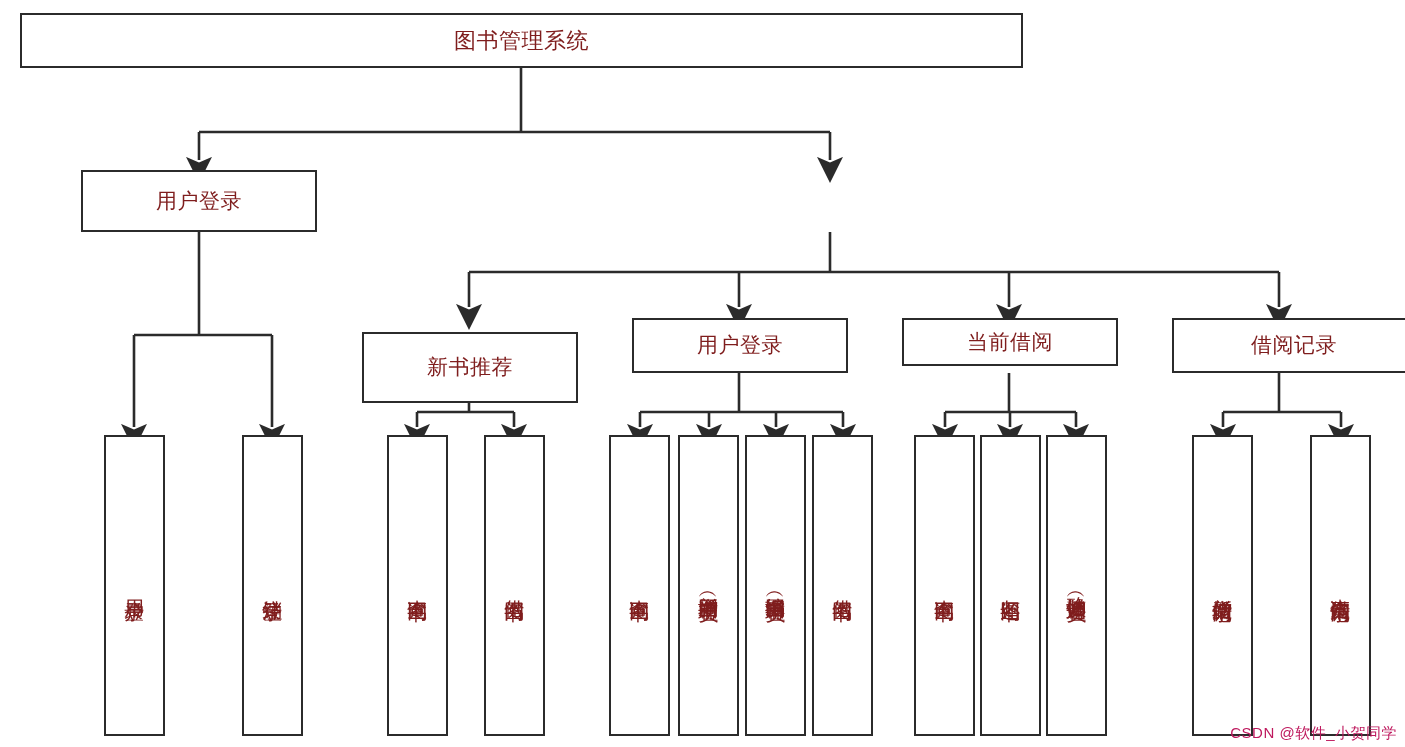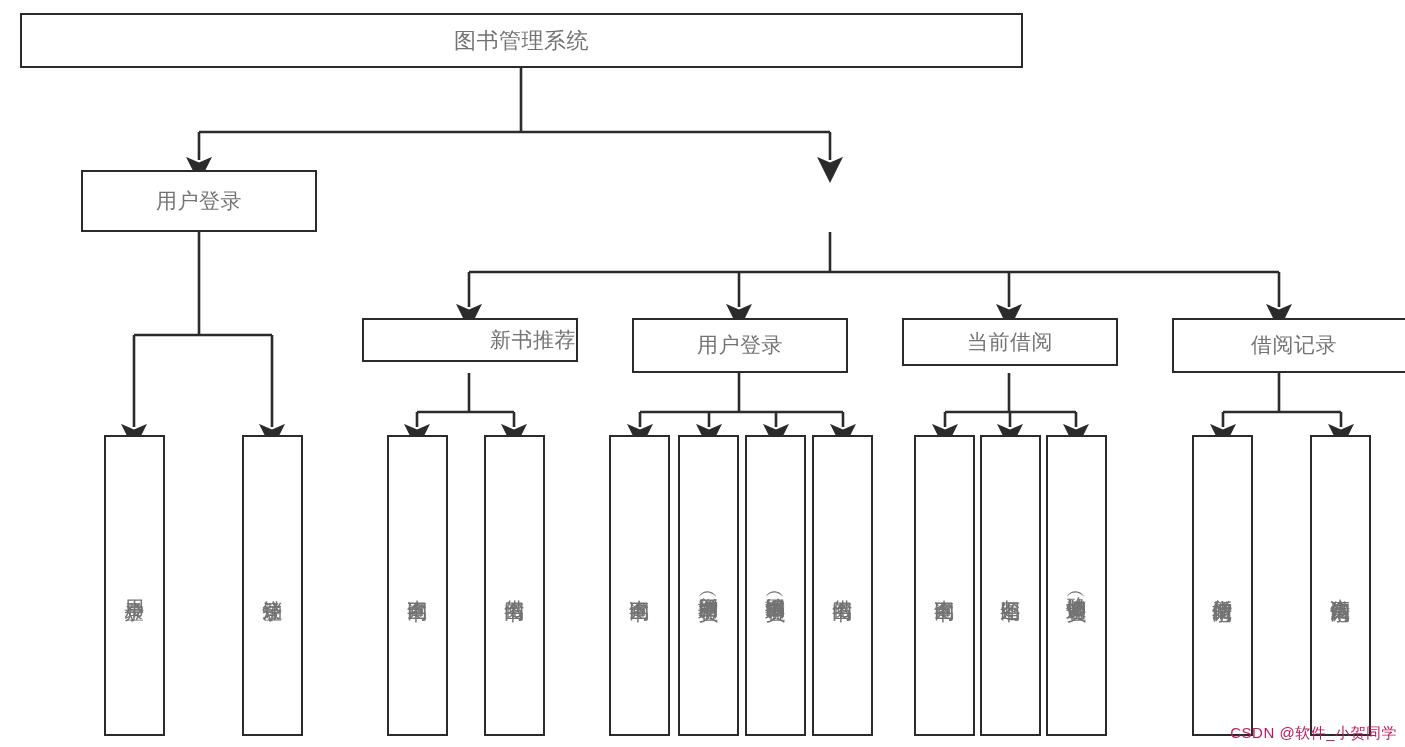--- a/index.html
+++ b/index.html
@@ -16,21 +16,21 @@
     background:#ffffff;
     border:2.5px solid #2b2b2b;
     box-sizing:border-box;
     display:flex;align-items:center;justify-content:center;
     text-align:center;
   }
   .node-label{
     font-size:21px;
     line-height:1.25;
     letter-spacing:0.5px;
-    color:#737373;
+    color:#7f1d1d;
     white-space:nowrap;
     user-select:none;
   }
   .node-box.leaf .node-label{
     writing-mode:vertical-rl;
     text-orientation:upright;
     white-space:normal;
     font-size:20px;
     line-height:1.22;
     letter-spacing:1px;
@@ -104,21 +104,21 @@
   </svg>
 
   <div class="node-box root" style="left:20px;top:13px;width:1003px;height:55px;">
     <span class="node-label">图书管理系统</span>
   </div>
 
   <div class="node-box" style="left:81px;top:170px;width:236px;height:62px;">
     <span class="node-label">用户登录</span>
   </div>
 
-  <div class="node-box" style="left:362px;top:318px;width:216px;height:44px;justify-content:flex-end;">
+  <div class="node-box" style="left:362px;top:332px;width:216px;height:71px;">
     <span class="node-label">新书推荐</span>
   </div>
   <div class="node-box" style="left:632px;top:318px;width:216px;height:55px;">
     <span class="node-label">用户登录</span>
   </div>
   <div class="node-box" style="left:902px;top:318px;width:216px;height:48px;">
     <span class="node-label">当前借阅</span>
   </div>
   <div class="node-box" style="left:1172px;top:318px;width:244px;height:55px;">
     <span class="node-label">借阅记录</span>

